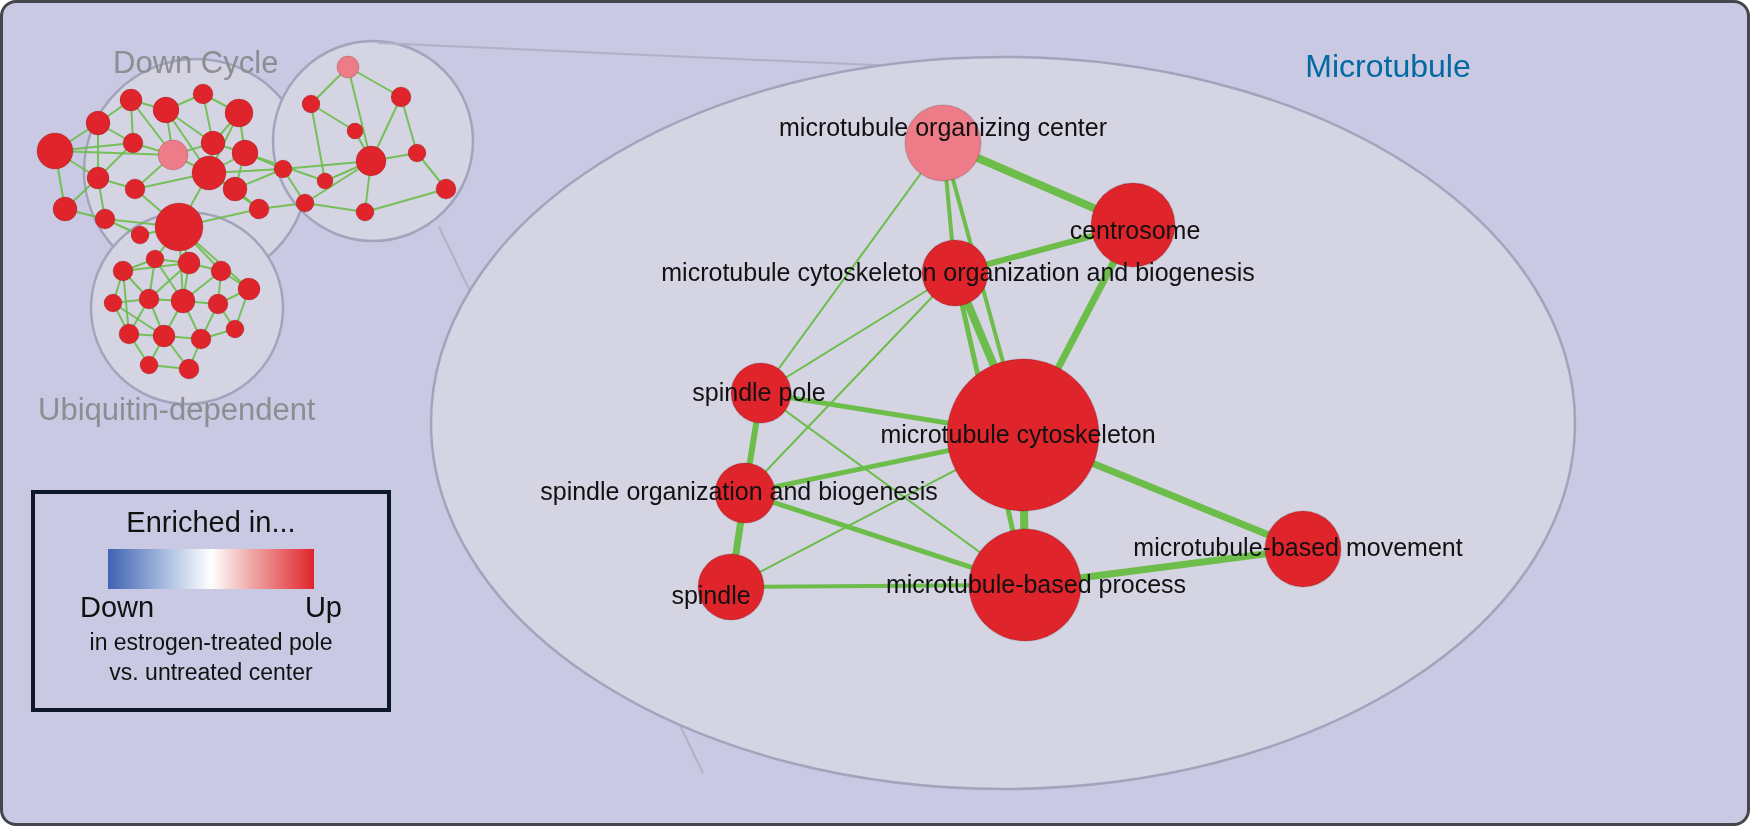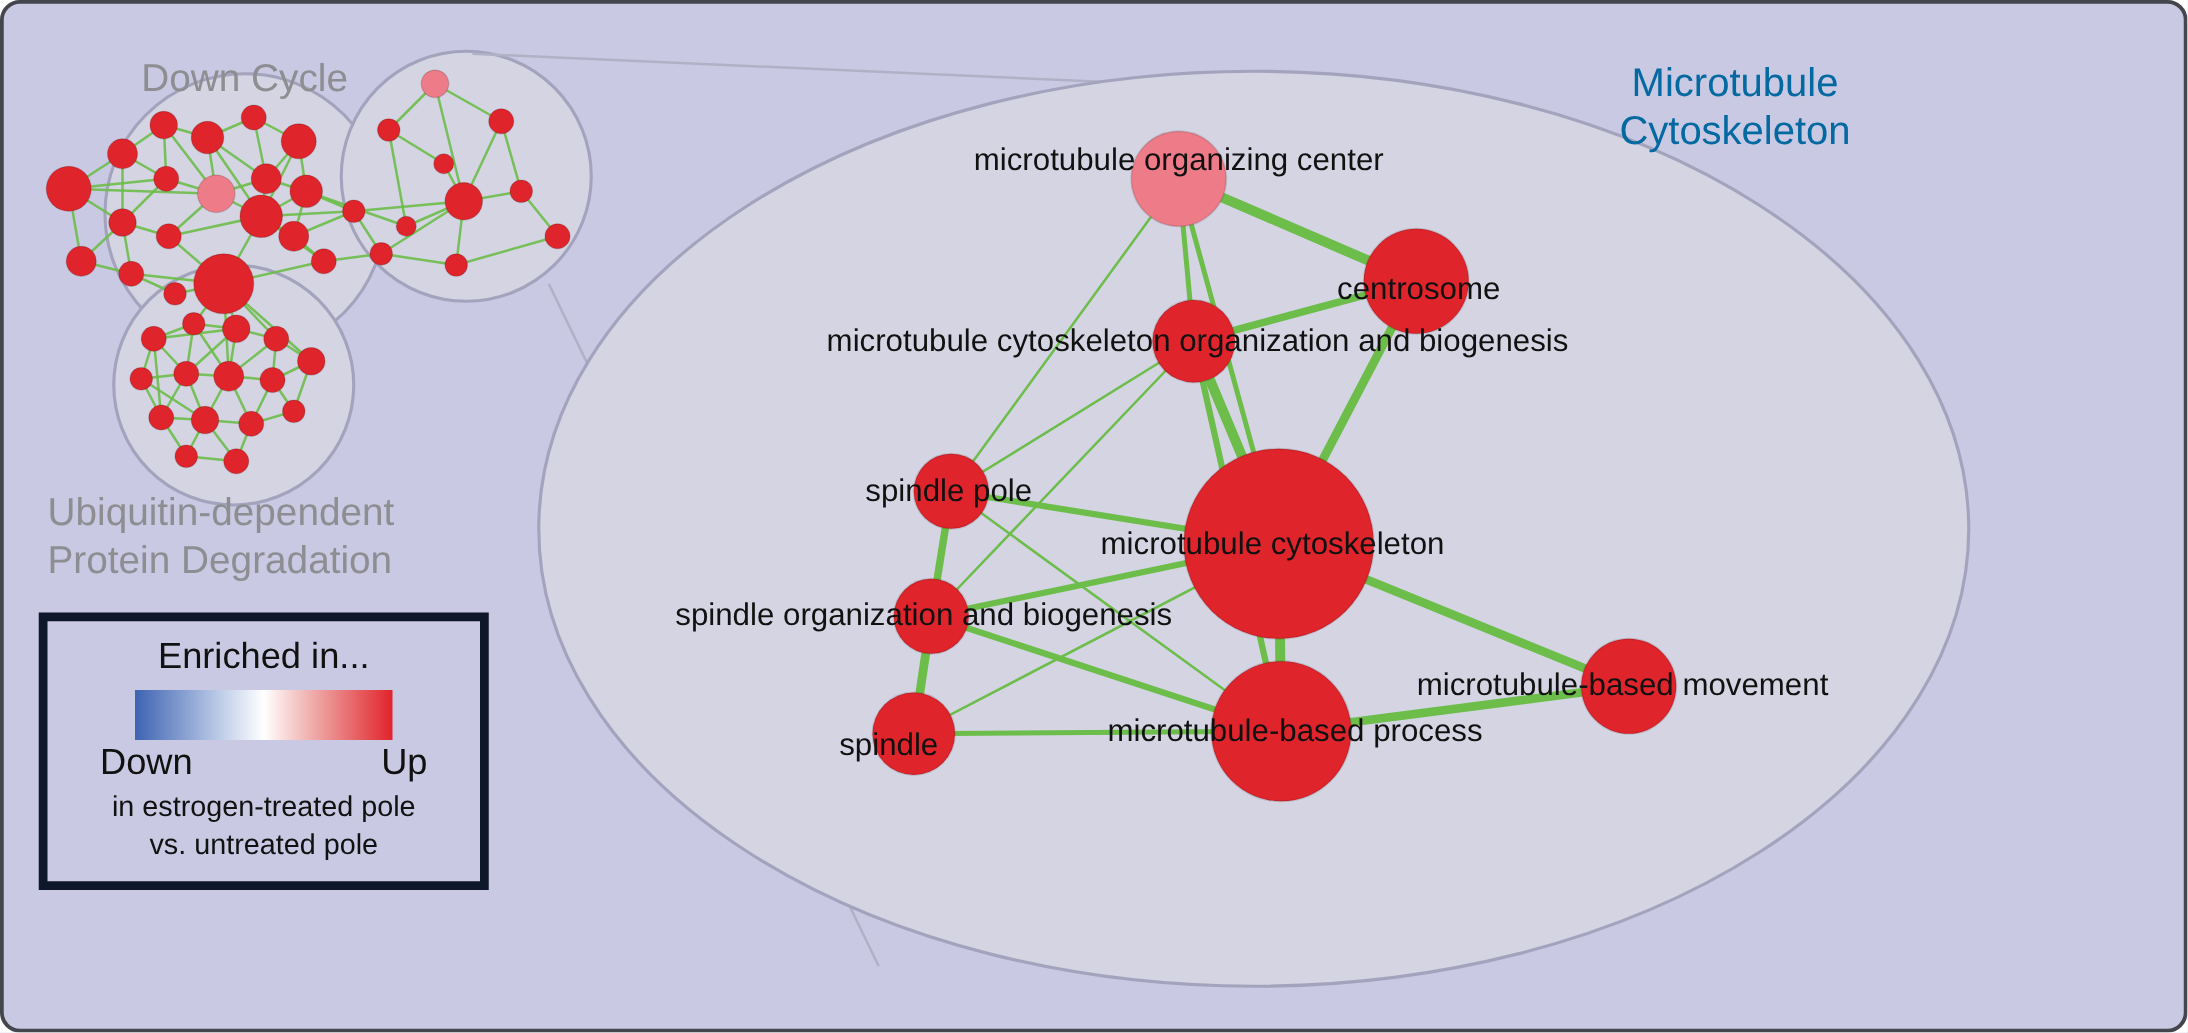--- a/index.html
+++ b/index.html
@@ -17,21 +17,21 @@
     font-family: "Liberation Sans", sans-serif;
     font-size: 25px;
     fill: #111111;
   }
   .lbl { position: absolute; white-space: nowrap; }
   .lbl-cellcycle { left: 110px; top: 42px; font-size: 31px; color: #8d8d92; }
   .lbl-ubiq { left: 35px; top: 388px; font-size: 31px; color: #8d8d92; line-height: 1.22; }
   .lbl-mt-title { left: 1285px; top: 44px; width: 200px; text-align: center; font-size: 32px; color: #0369a1; line-height: 1.2; }
   .legend {
     position: absolute; left: 28px; top: 487px; width: 360px; height: 222px;
-    box-sizing: border-box; border: 7px solid #0f172a; text-align: center;
+    box-sizing: border-box; border: 4px solid #0f172a; text-align: center;
     color: #111111;
   }
   .legend-title { font-size: 29px; margin-top: 12px; }
   .legend-bar { width: 206px; height: 40px; margin: 10px auto 2px auto; }
   .legend-ends { display: flex; justify-content: space-between; width: 262px; margin: 2px auto 4px auto; font-size: 29px; }
   .legend-sub { font-size: 23px; line-height: 1.3; }
 </style>
 </head>
 <body>
 
@@ -248,32 +248,30 @@
         <text x="708" y="601" text-anchor="middle" class="node-label">spindle</text>
         <text x="1033" y="590" text-anchor="middle" class="node-label">microtubule-based process</text>
         <text x="1295" y="553" text-anchor="middle" class="node-label">microtubule-based movement</text>
       </g>
   </svg>
 
   <div class="lbl lbl-cellcycle">Down Cycle</div>
 
   <div class="lbl lbl-ubiq">
     <div>Ubiquitin-dependent</div>
-    <div>Protein Degradation</div>
   </div>
 
   <div class="lbl lbl-mt-title">
     <div>Microtubule</div>
-    <div>Cytoskeleton</div>
   </div>
 
   <div class="legend">
     <div class="legend-title">Enriched in...</div>
     <div class="legend-bar" id="legend-bar" style="background: linear-gradient(90deg, rgb(62, 99, 178) 0%, rgb(185, 201, 230) 32%, rgb(255, 255, 255) 50%, rgb(240, 176, 174) 68%, rgb(224, 36, 43) 100%);"></div>
     <div class="legend-ends">
       <span>Down</span>
       <span>Up</span>
     </div>
     <div class="legend-sub">in estrogen-treated pole</div>
-    <div class="legend-sub">vs. untreated pole</div>
+    <div class="legend-sub">vs. untreated center</div>
   </div>
 
 </div>
 
 </body></html>

